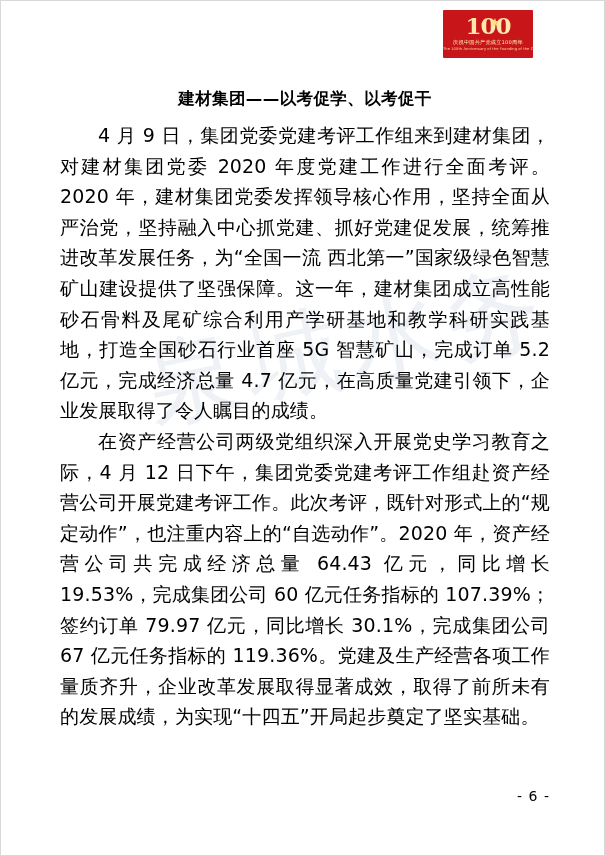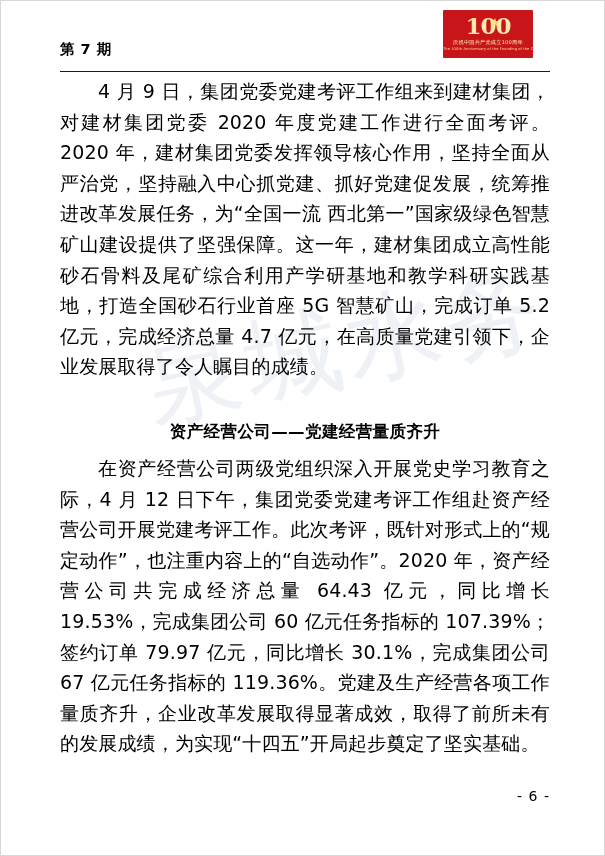--- a/index.html
+++ b/index.html
@@ -164,35 +164,31 @@
     font-family: "DejaVu Sans", "Liberation Sans", sans-serif;
     letter-spacing: 1px;
   }
 </style>
 </head>
 <body>
 
 <div class="page">
   <div class="page-border"></div>
 
-  <div class="header">
-    <div class="issue-label">第 7 期</div>
-    <div class="header-rule"></div>
-  </div>
 
   <div class="emblem">
     <div class="emblem-100">100</div>
     <div class="emblem-star">★</div>
     <div class="emblem-sub1">庆祝中国共产党成立100周年</div>
     <div class="emblem-sub2">The 100th Anniversary of the Founding of the Communist Party of China</div>
   </div>
 
   <div class="watermark">泉城水务</div>
 
   <div class="body-area">
+    <h2 class="section-title">建材集团——以考促学、以考促干</h2>
     <p class="para">4 月 9 日，集团党委党建考评工作组来到建材集团，对建材集团党委 2020 年度党建工作进行全面考评。2020 年，建材集团党委发挥领导核心作用，坚持全面从严治党，坚持融入中心抓党建、抓好党建促发展，统筹推进改革发展任务，为“全国一流 西北第一”国家级绿色智慧矿山建设提供了坚强保障。这一年，建材集团成立高性能砂石骨料及尾矿综合利用产学研基地和教学科研实践基地，打造全国砂石行业首座 5G 智慧矿山，完成订单 5.2 亿元，完成经济总量 4.7 亿元，在高质量党建引领下，企业发展取得了令人瞩目的成绩。</p>
 
-    <h2 class="section-title second">资产经营公司——党建经营量质齐升</h2>
     <p class="para">在资产经营公司两级党组织深入开展党史学习教育之际，4 月 12 日下午，集团党委党建考评工作组赴资产经营公司开展党建考评工作。此次考评，既针对形式上的“规定动作”，也注重内容上的“自选动作”。2020 年，资产经营公司共完成经济总量 64.43 亿元，同比增长 19.53%，完成集团公司 60 亿元任务指标的 107.39%；签约订单 79.97 亿元，同比增长 30.1%，完成集团公司 67 亿元任务指标的 119.36%。党建及生产经营各项工作量质齐升，企业改革发展取得显著成效，取得了前所未有的发展成绩，为实现“十四五”开局起步奠定了坚实基础。</p>
   </div>
 
   <div class="footer-page">- 6 -</div>
 </div>
 
 </body></html>

